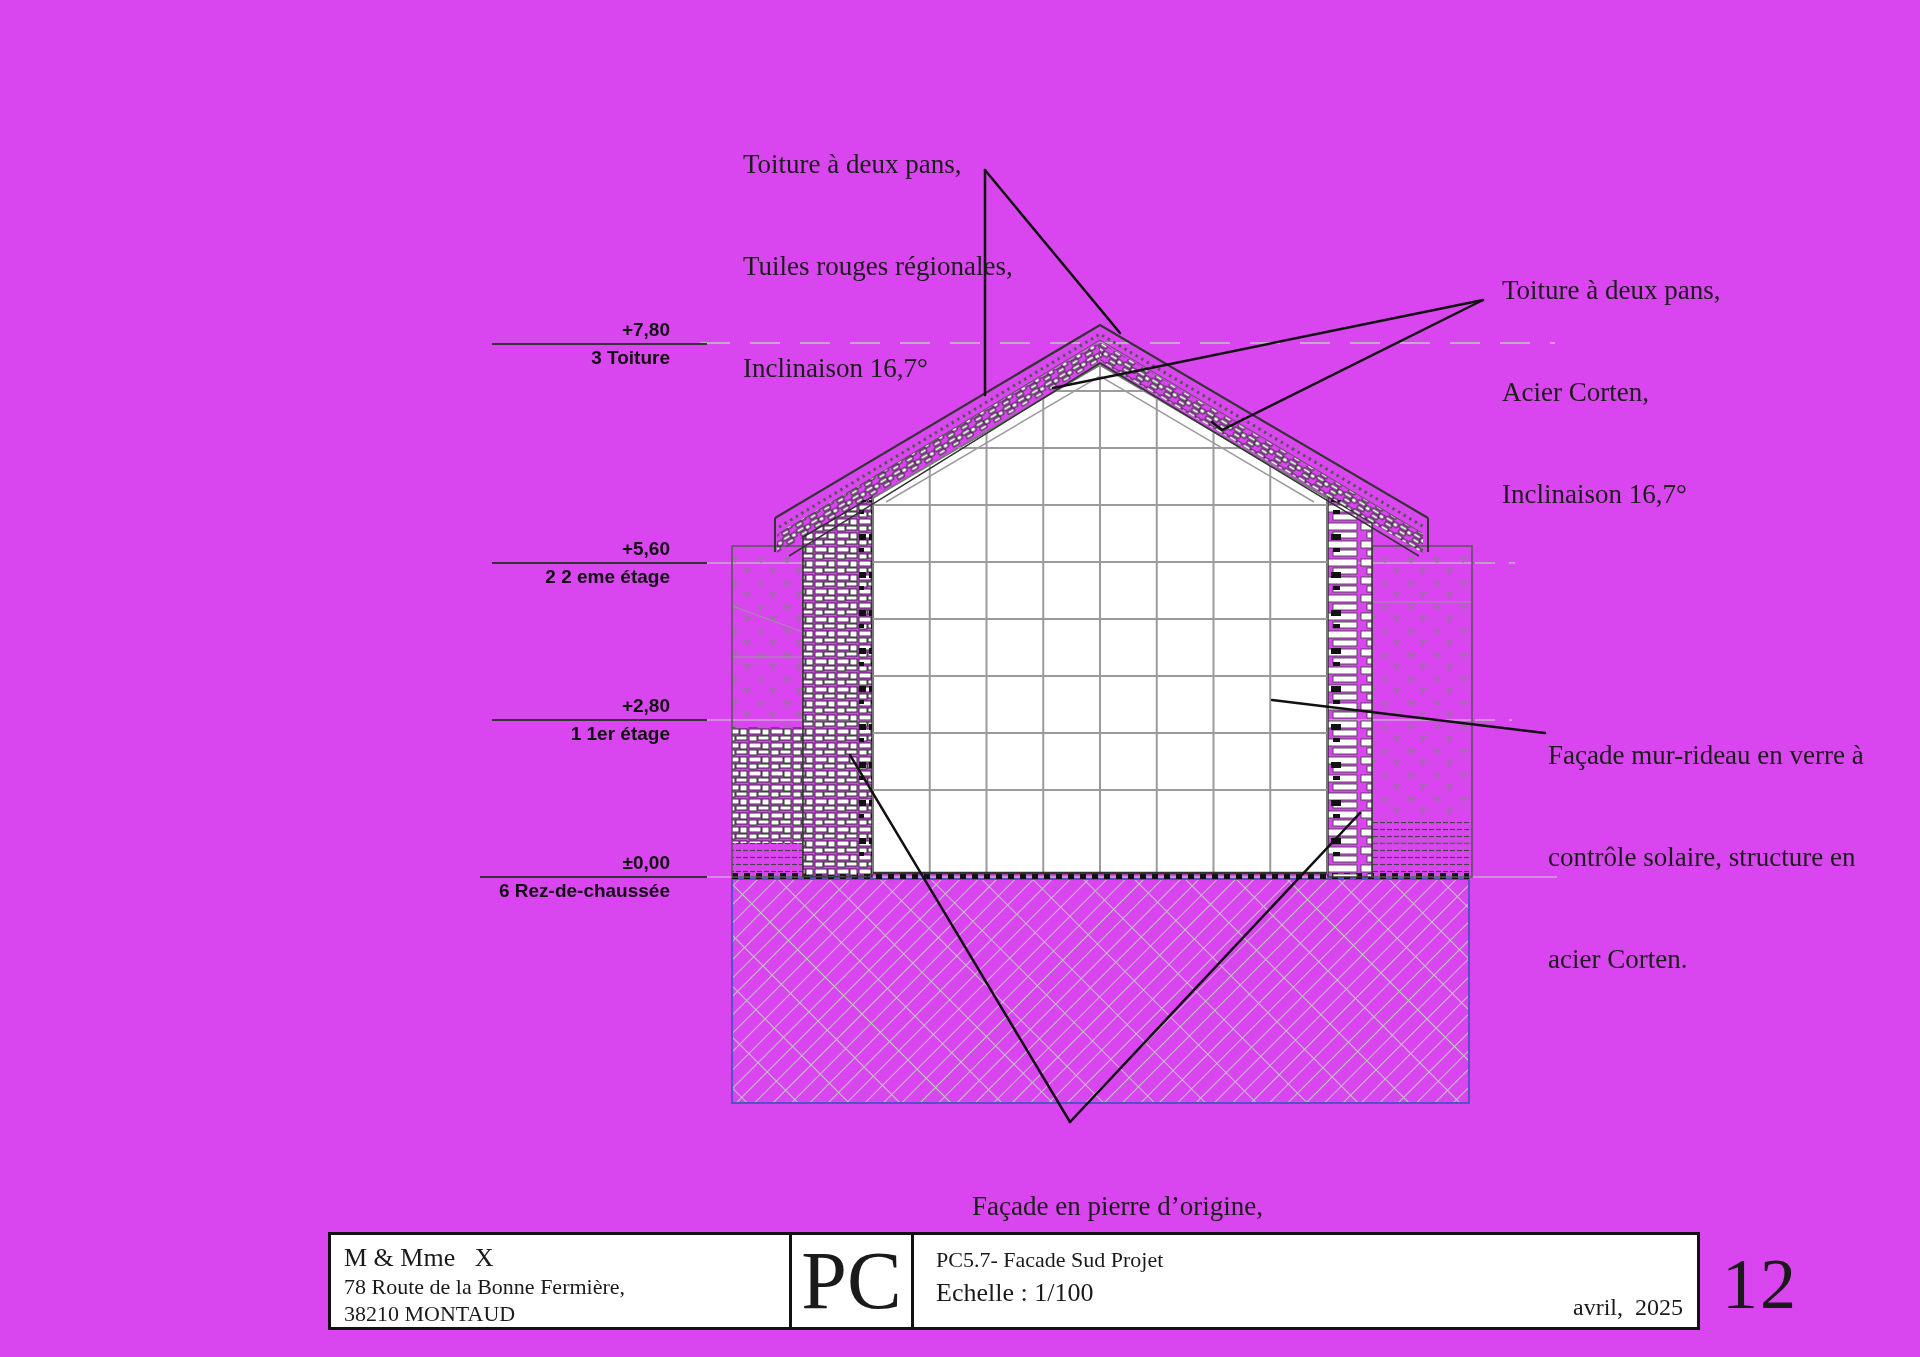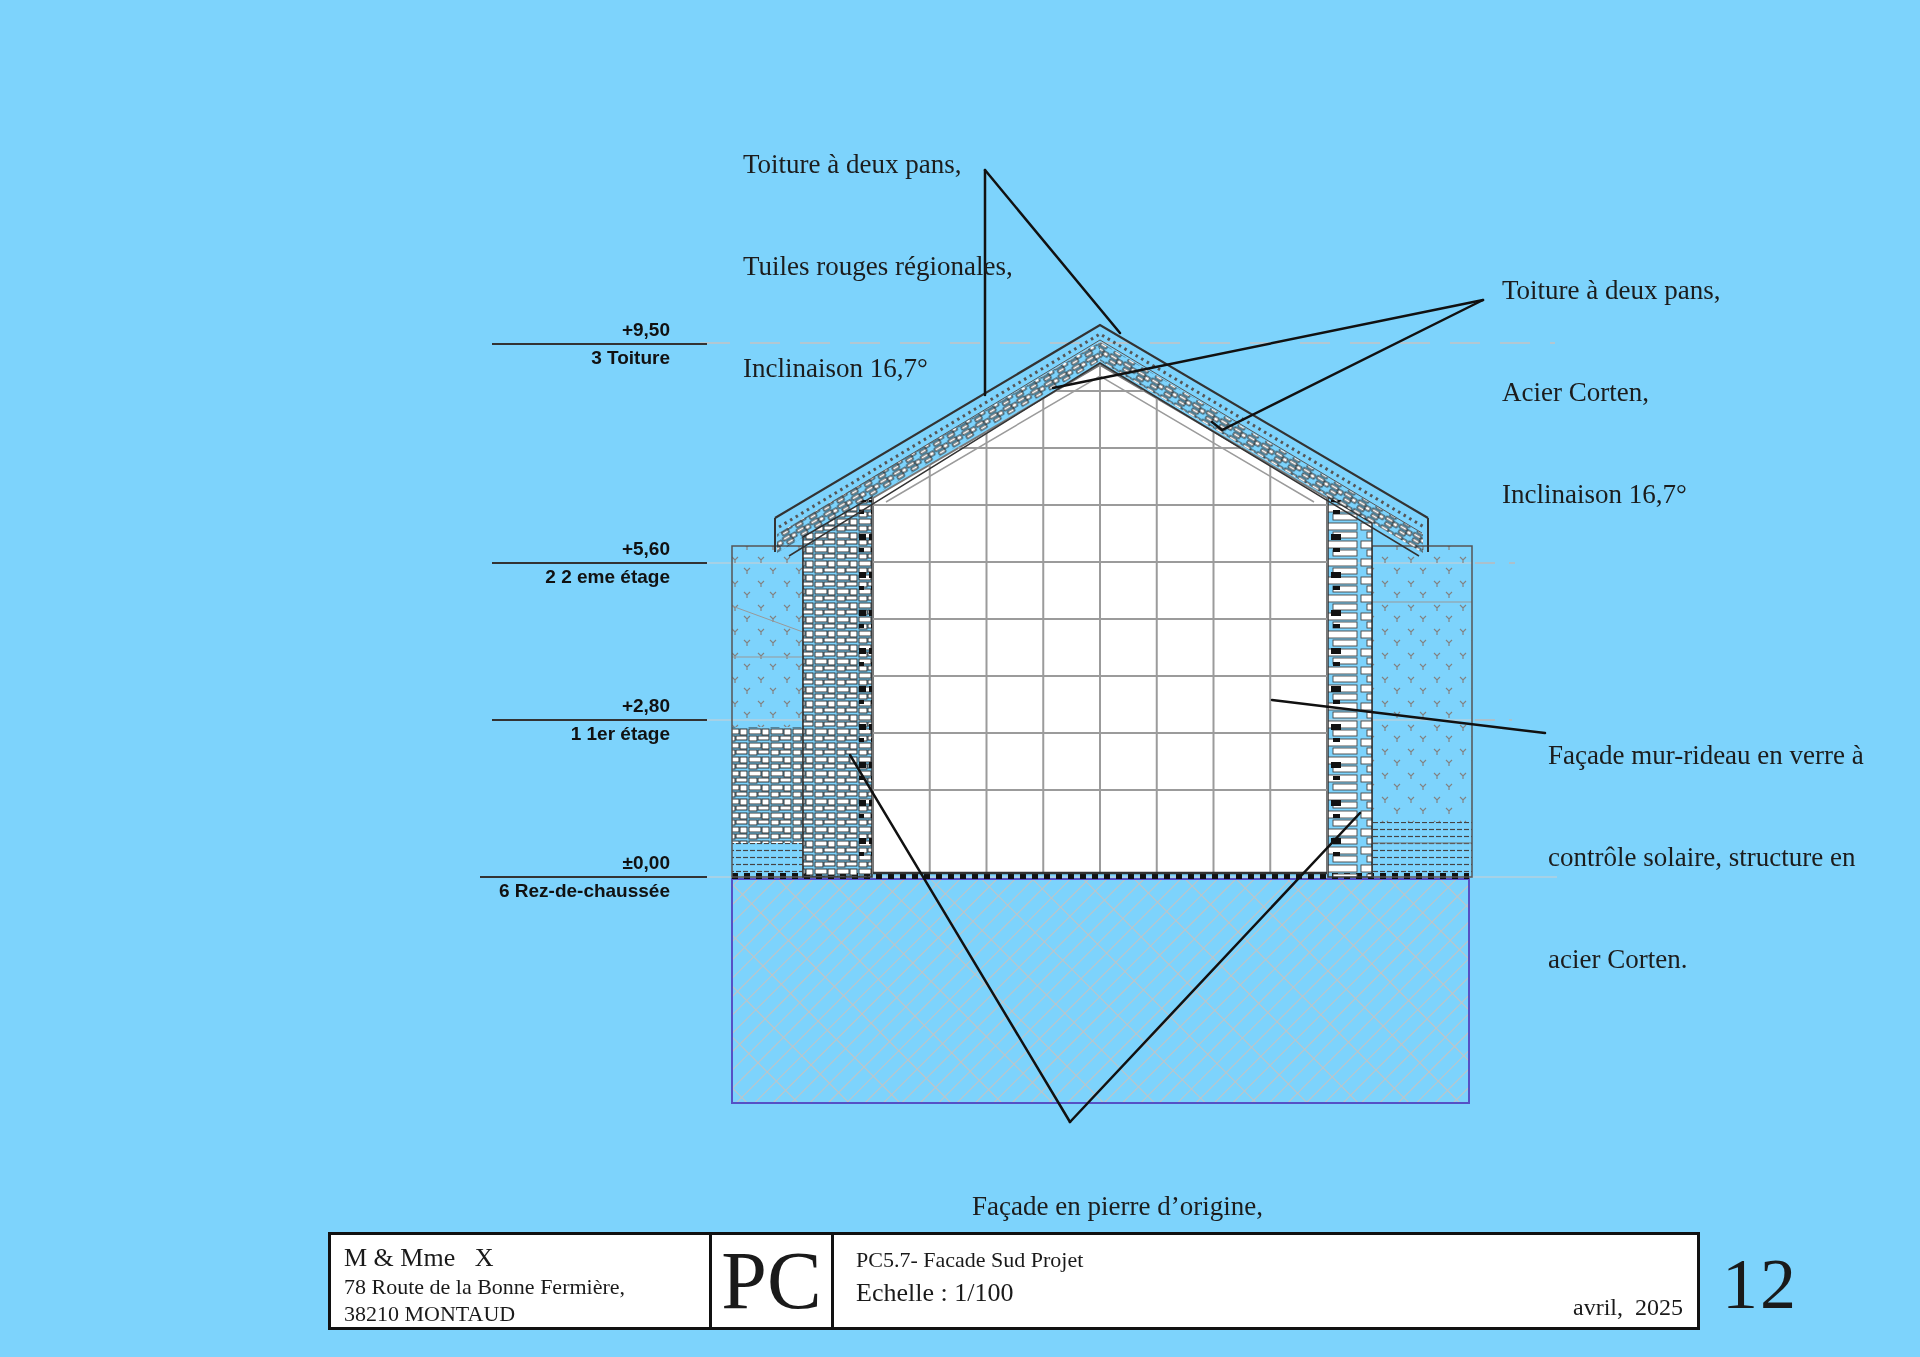--- a/index.html
+++ b/index.html
@@ -1,25 +1,25 @@
 <!DOCTYPE html>
 <html><head>
 <meta charset="utf-8">
 <style>
   html,body{margin:0;padding:0;background:#ffffff;}
-  .sheet{position:relative;width:1920px;height:1357px;background:#7dd3fc;overflow:hidden;
+  .sheet{position:relative;width:1920px;height:1357px;background:#d946ef;overflow:hidden;
          font-family:"Liberation Serif",serif;color:#1a1a1a;}
   .drawing-svg{position:absolute;left:0;top:0;}
   .ann{position:absolute;font-size:27px;line-height:34px;white-space:pre;color:#1c1c1c;}
   .ann-center{text-align:center;}
   .lvl{position:absolute;width:250px;text-align:right;font-family:"Liberation Sans",sans-serif;
        font-weight:bold;font-size:19px;line-height:22px;color:#111;white-space:pre;}
   .titleblock{position:absolute;left:328px;top:1232px;width:1372px;height:98px;
               border:3px solid #111;box-sizing:border-box;display:flex;background:#fff;}
-  .tb-cell-client{width:378px;box-sizing:border-box;padding:8px 0 12px 13px;}
+  .tb-cell-client{width:458px;box-sizing:border-box;padding:8px 0 12px 13px;}
   .tb-client-name{font-size:26px;line-height:30px;white-space:pre;}
   .tb-client-addr{font-size:22px;line-height:27px;white-space:pre;}
   .tb-cell-logo{width:125px;box-sizing:border-box;border-left:3px solid #111;border-right:3px solid #111;
                 display:flex;align-items:center;justify-content:center;font-size:82px;line-height:82px;}
   .tb-cell-title{flex:1;position:relative;box-sizing:border-box;padding:8px 0 0 22px;}
   .tb-ref{font-size:22px;line-height:33px;white-space:pre;}
   .tb-scale{font-size:26px;line-height:33px;white-space:pre;}
   .tb-date{position:absolute;right:14px;bottom:6px;font-size:24px;white-space:pre;}
   .page-number{position:absolute;left:1722px;top:1236px;width:160px;font-size:72px;line-height:96px;
                letter-spacing:2px;}
@@ -177,21 +177,21 @@
     <div>Façade mur-rideau en verre à</div>
     <div>contrôle solaire, structure en</div>
     <div>acier Corten.</div>
   </div>
 
   <div class="ann ann-center" style="left:935px;top:1121px;width:365px;">
     <div>Façade en pierre d’origine,</div>
     <div>Restaurée à l’identique.</div>
   </div>
 
-  <div class="lvl" style="left:420px;top:319px;">+9,50</div>
+  <div class="lvl" style="left:420px;top:319px;">+7,80</div>
   <div class="lvl" style="left:420px;top:347px;">3 Toiture</div>
 
   <div class="lvl" style="left:420px;top:538px;">+5,60</div>
   <div class="lvl" style="left:420px;top:566px;">2 2 eme étage</div>
 
   <div class="lvl" style="left:420px;top:695px;">+2,80</div>
   <div class="lvl" style="left:420px;top:723px;">1 1er étage</div>
 
   <div class="lvl" style="left:420px;top:852px;">±0,00</div>
   <div class="lvl" style="left:420px;top:880px;">6 Rez-de-chaussée</div>

